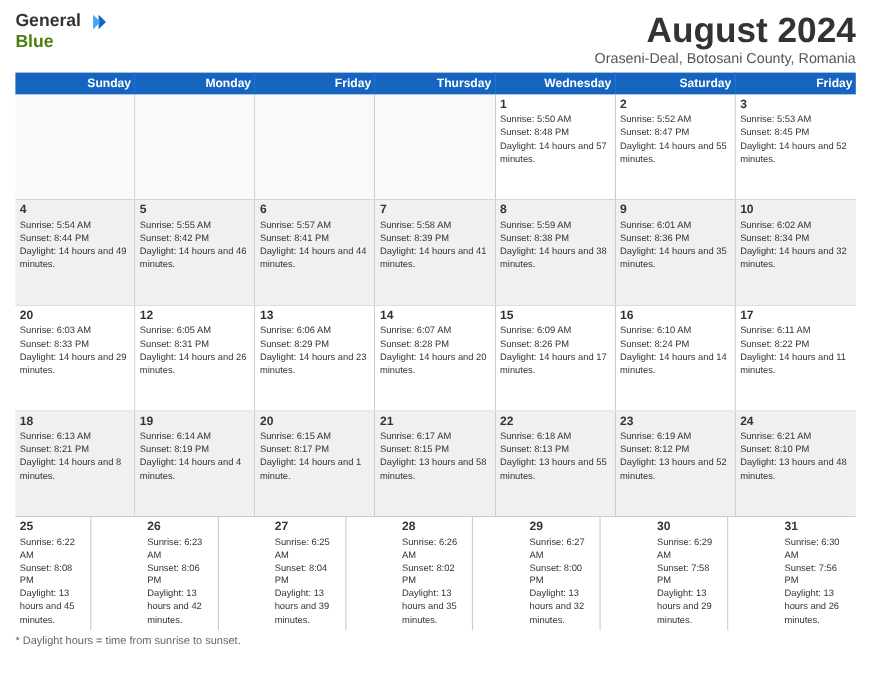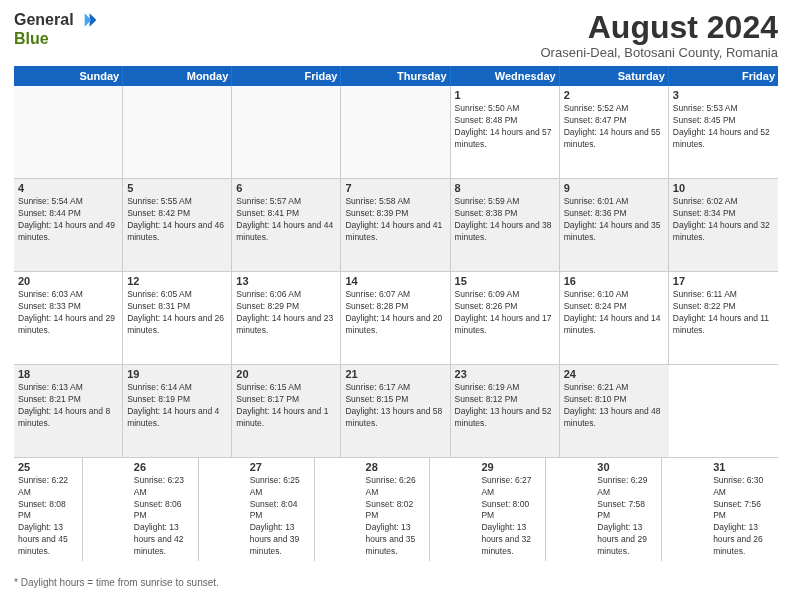--- a/index.html
+++ b/index.html
@@ -111,21 +111,21 @@
       margin-bottom: 2px;
     }
     .day-info {
       font-size: 8.5px;
       color: #333;
       line-height: 1.4;
     }
     .footer-note {
       font-size: 10px;
       color: #666;
-      margin-top: 16px;
+      margin-top: 4px;
     }
   </style>
 </head>
 <body>
 
 <div class="container">
   <div class="header">
     <div class="logo">
       <div class="logo-text">
         <span class="logo-general">General</span>
@@ -242,20 +242,24 @@
           </div>
           <div class="cal-cell shaded">
             <span class="day-num">20</span>
             <div class="day-info">Sunrise: 6:15 AM<br>Sunset: 8:17 PM<br>Daylight: 14 hours and 1 minute.</div>
           </div>
           <div class="cal-cell shaded">
             <span class="day-num">21</span>
             <div class="day-info">Sunrise: 6:17 AM<br>Sunset: 8:15 PM<br>Daylight: 13 hours and 58 minutes.</div>
           </div>
           <div class="cal-cell shaded">
+            <span class="day-num">22</span>
+            <div class="day-info">Sunrise: 6:18 AM<br>Sunset: 8:13 PM<br>Daylight: 13 hours and 55 minutes.</div>
+          </div>
+          <div class="cal-cell shaded">
             <span class="day-num">23</span>
             <div class="day-info">Sunrise: 6:19 AM<br>Sunset: 8:12 PM<br>Daylight: 13 hours and 52 minutes.</div>
           </div>
           <div class="cal-cell shaded">
             <span class="day-num">24</span>
             <div class="day-info">Sunrise: 6:21 AM<br>Sunset: 8:10 PM<br>Daylight: 13 hours and 48 minutes.</div>
           </div>
         </div>
         <div class="cal-row">
           <div class="cal-cell">

